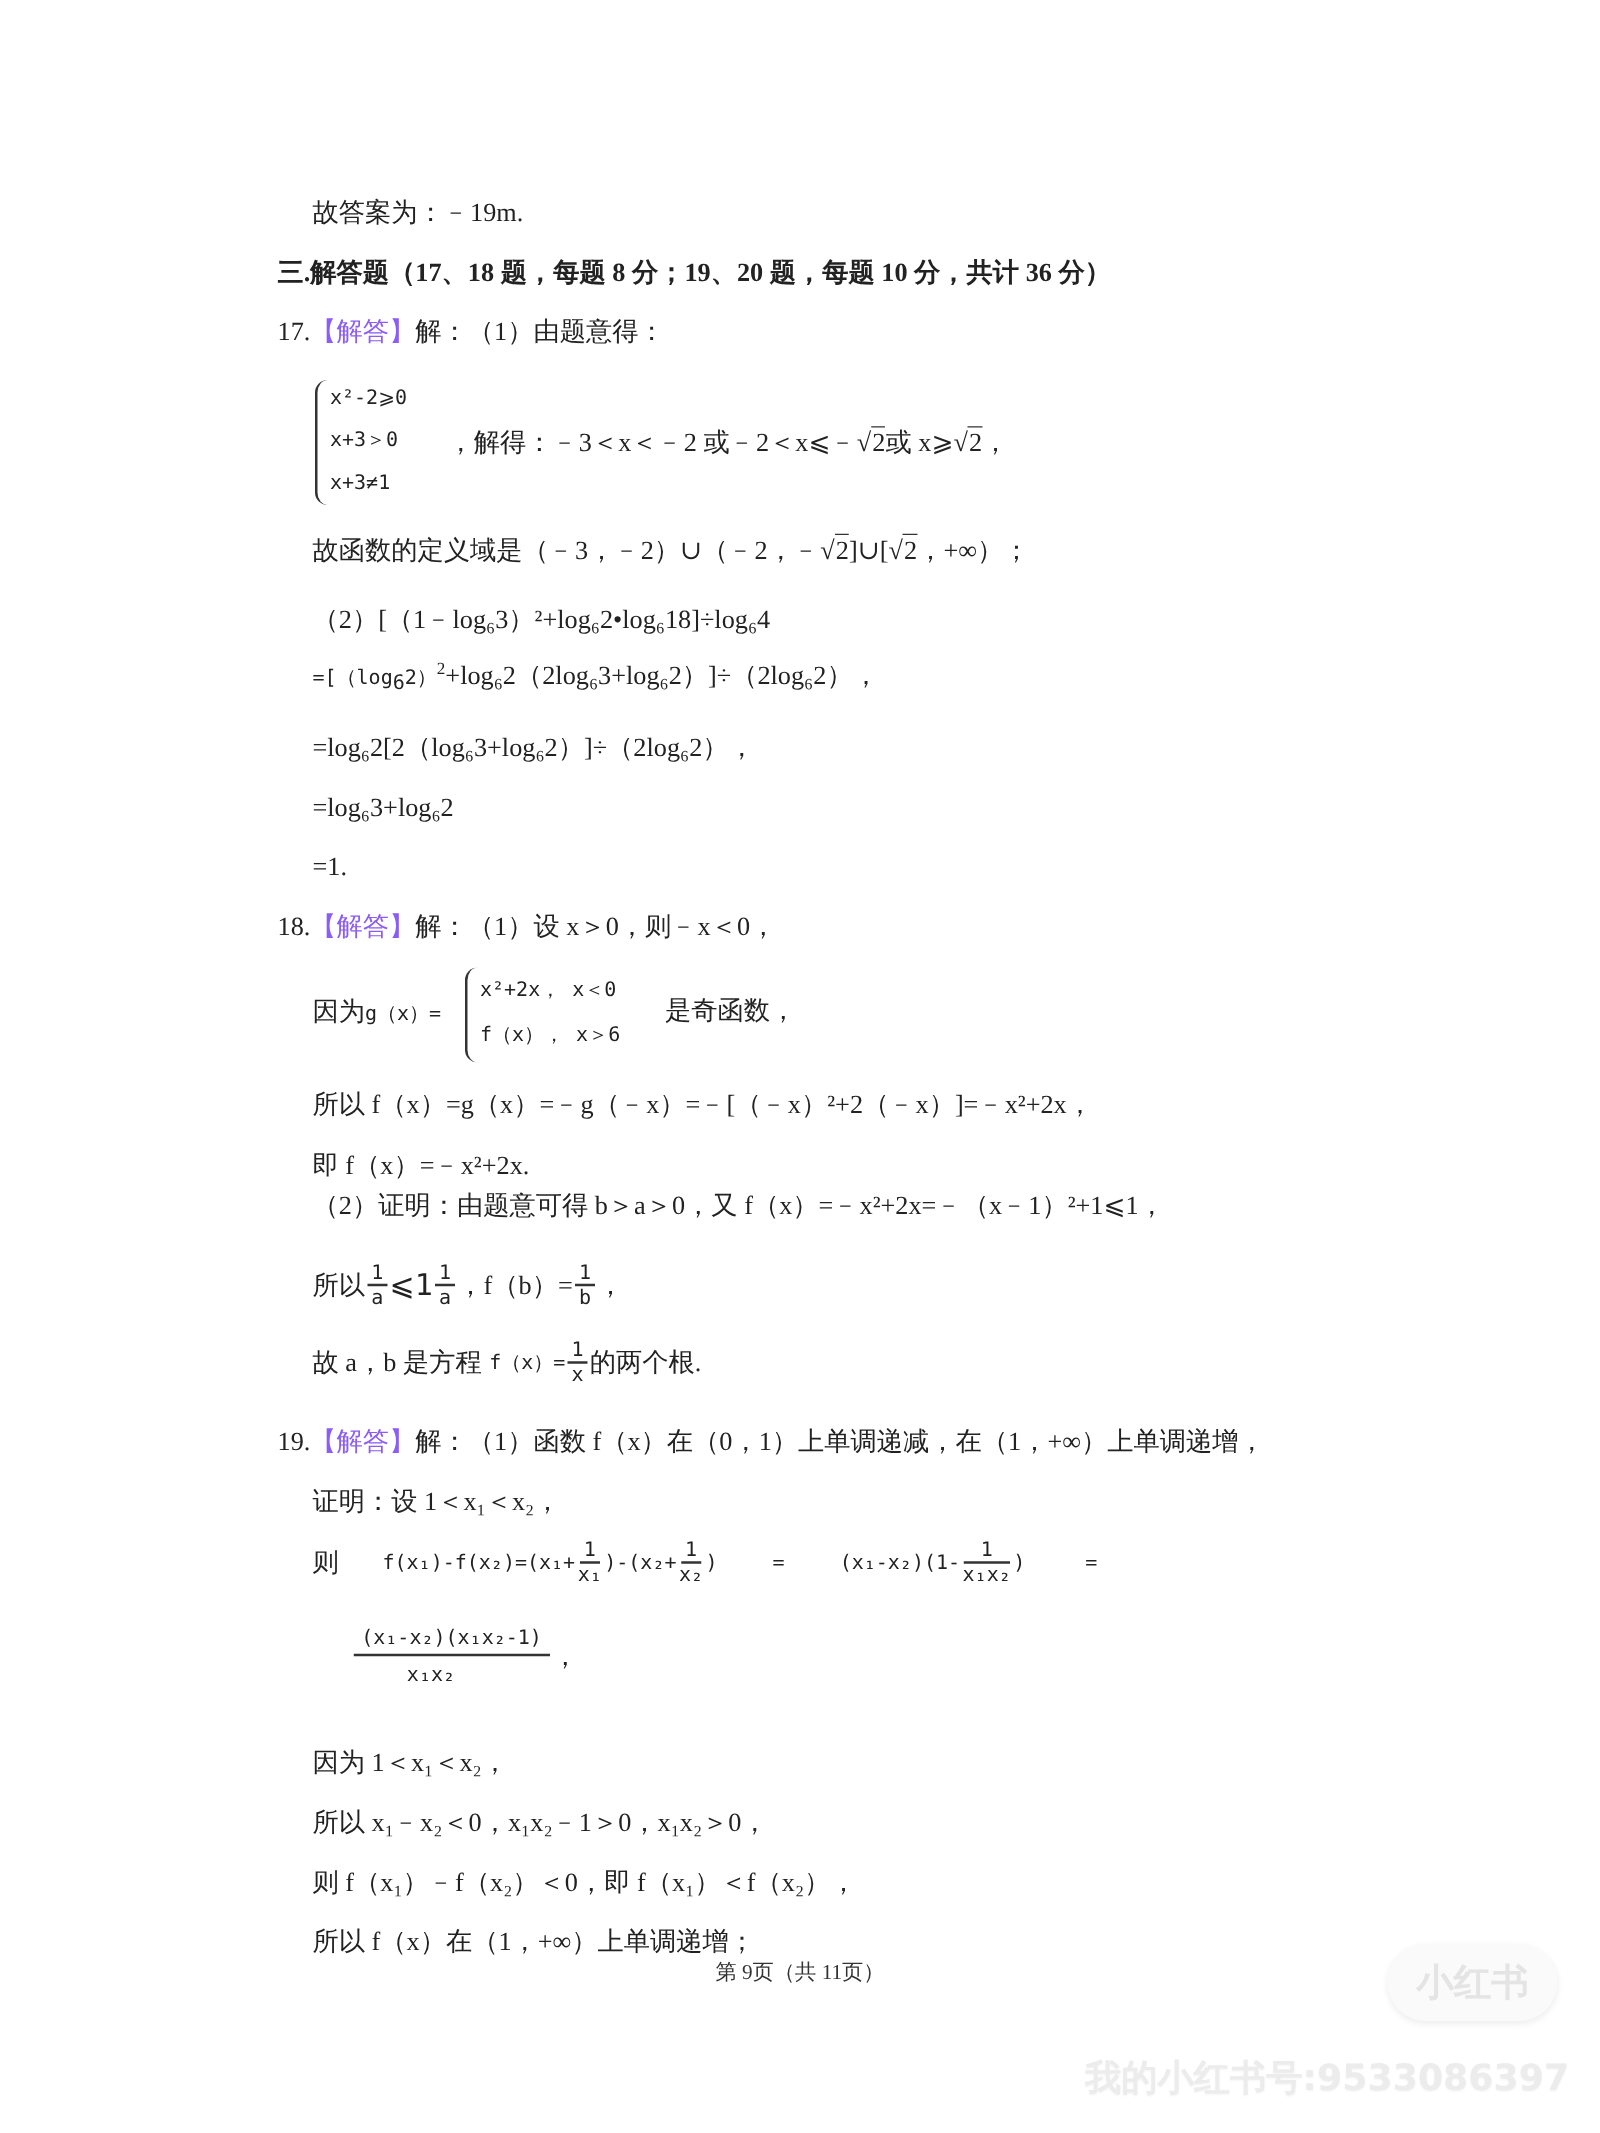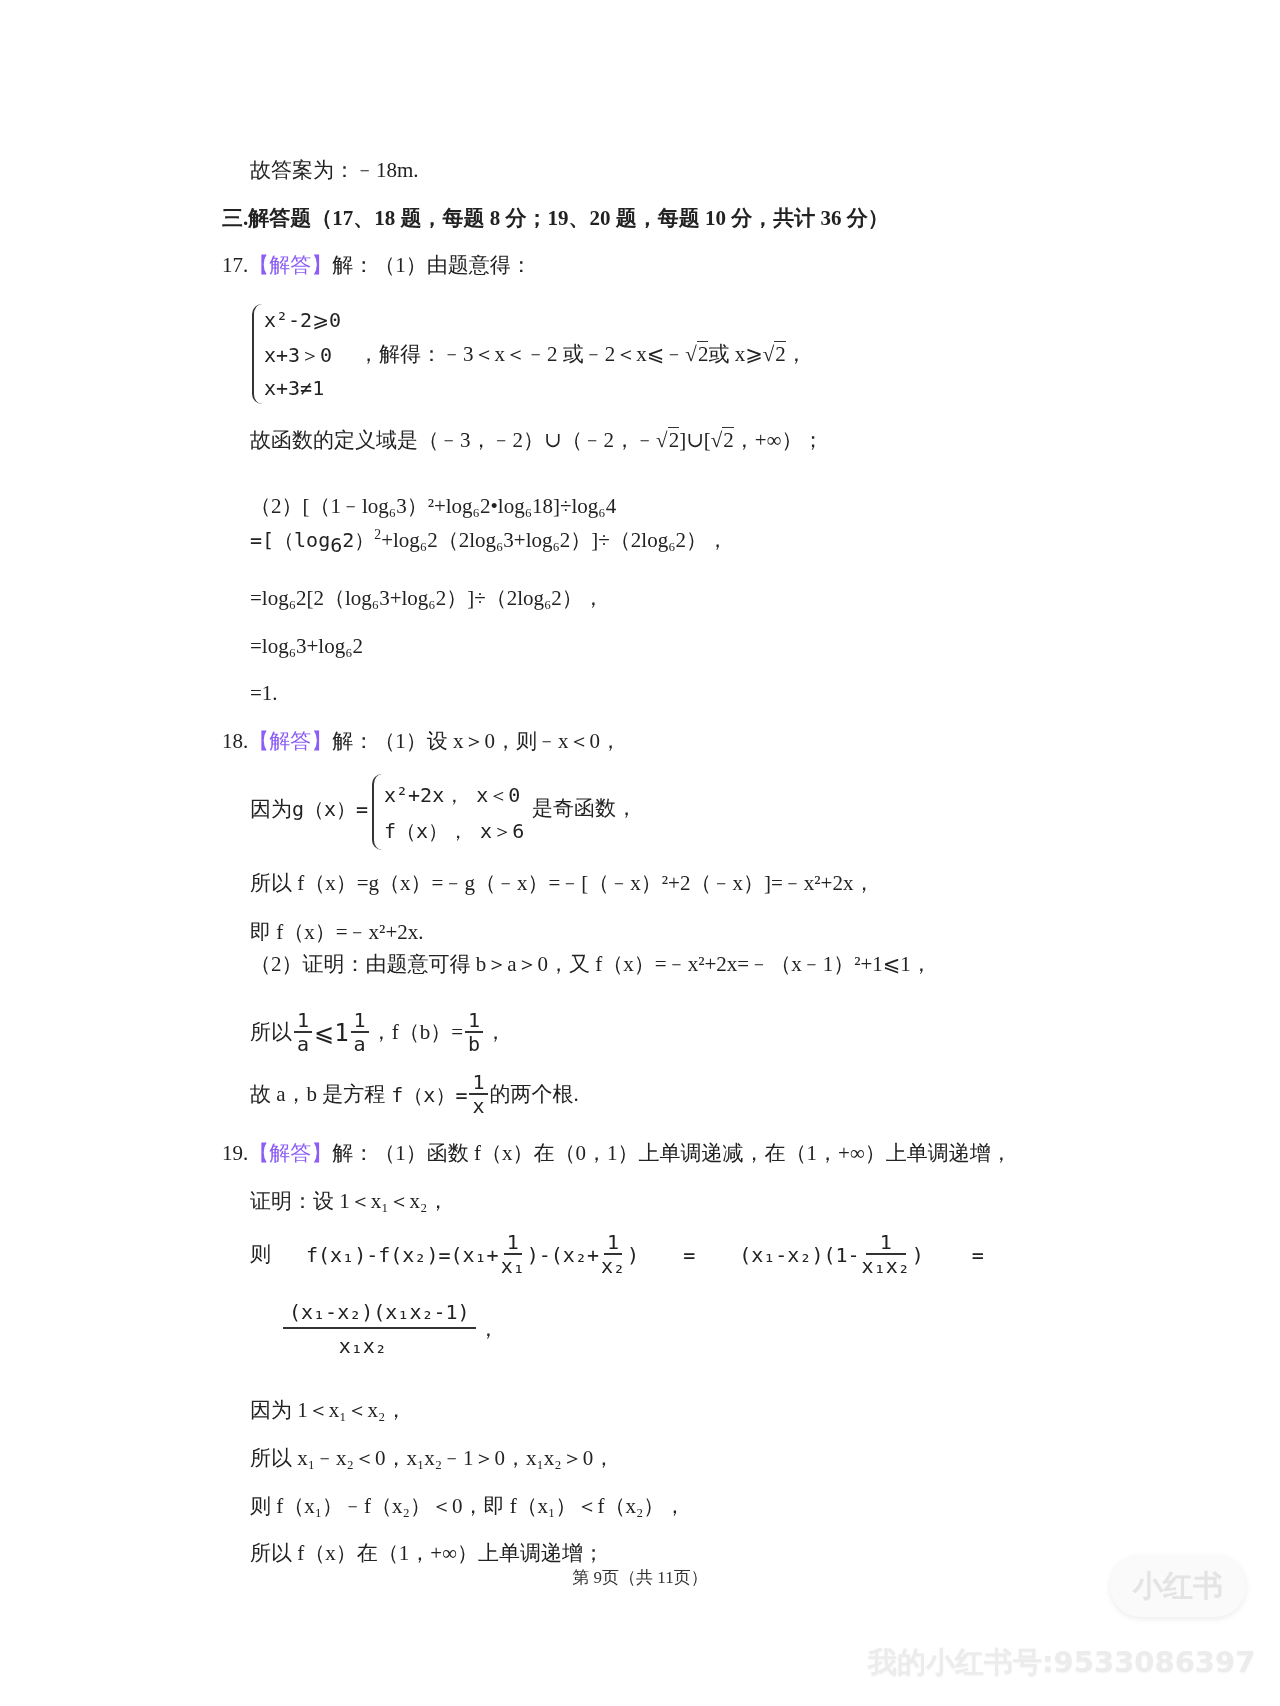--- a/index.html
+++ b/index.html
@@ -3,21 +3,21 @@
   <meta charset="utf-8">
   <style>
     html, body { margin: 0; padding: 0; background: #ffffff; }
     body {
       width: 1280px; height: 1706px; position: relative; overflow: hidden;
       font-family: "Liberation Serif", "DejaVu Serif", serif;
       color: #222;
       font-size: 21px;
     }
     .line { position: absolute; white-space: nowrap; line-height: 1; }
-    .mono { font-family: "DejaVu Sans Mono", "Liberation Mono", monospace; font-size: 20px; }
+    .mono { font-family: "DejaVu Sans Mono", "Liberation Mono", monospace; font-size: 16px; }
     .bold { font-weight: bold; }
     .blue { color: #8b5cf6; }
     sub { font-size: 0.65em; vertical-align: -0.25em; }
     sup { font-size: 0.65em; vertical-align: 0.6em; }
     .brace-sys { position: absolute; }
     .brace {
       position: absolute; width: 10px; border-left: 2px solid #333;
       border-top-left-radius: 10px; border-bottom-left-radius: 10px;
     }
     .sysline { position: absolute; white-space: nowrap; }
@@ -34,21 +34,21 @@
     }
     .watermark-text {
       position: absolute; left: 868px; top: 1643px; color: #ececec;
       font-family: "DejaVu Sans", sans-serif; font-weight: bold; font-size: 29px;
       text-shadow: 0 1px 2px rgba(0,0,0,0.05);
     }
   </style>
 </head>
 <body>
 
-<div class="line" style="left:250px; top:160px;">故答案为：﹣18m.</div>
+<div class="line" style="left:250px; top:160px;">故答案为：﹣19m.</div>
 
 <div class="line bold" style="left:222px; top:208px;">三.解答题（17、18 题，每题 8 分；19、20 题，每题 10 分，共计 36 分）</div>
 
 <div class="line" style="left:222px; top:255px;">
   <span>17.</span><span class="blue">【解答】</span><span>解：（1）由题意得：</span>
 </div>
 
 <div class="brace-sys" style="left:252px; top:300px;">
   <div class="brace" style="left:0; top:4px; height:100px;"></div>
   <div class="sysline mono" style="left:12px; top:8px;">x²-2⩾0</div>
@@ -56,21 +56,21 @@
   <div class="sysline mono" style="left:12px; top:76px;">x+3≠1</div>
 </div>
 <div class="line" style="left:358px; top:344px;">
   <span>，解得：﹣3＜x＜﹣2 或﹣2＜x⩽﹣</span><span>√</span><span class="sqrt">2</span><span>或 x⩾</span><span>√</span><span class="sqrt">2</span><span>，</span>
 </div>
 
 <div class="line" style="left:250px; top:430px;">
   <span>故函数的定义域是（﹣3，﹣2）∪（﹣2，﹣</span><span>√</span><span class="sqrt">2</span><span>]∪[</span><span>√</span><span class="sqrt">2</span><span>，+∞）；</span>
 </div>
 
-<div class="line" style="left:250px; top:496px;text-align:right;">（2）[（1﹣log₆3）²+log₆2•log₆18]÷log₆4</div>
+<div class="line" style="left:250px; top:485px;text-align:right;">（2）[（1﹣log₆3）²+log₆2•log₆18]÷log₆4</div>
 
 <div class="line" style="left:250px; top:528px;">
   <span class="mono">=[（log</span><sub class="mono">6</sub><span class="mono">2）</span><sup>2</sup><span>+log₆2（2log₆3+log₆2）]÷（2log₆2），</span>
 </div>
 
 <div class="line" style="left:250px; top:588px;">=log₆2[2（log₆3+log₆2）]÷（2log₆2），</div>
 <div class="line" style="left:250px; top:636px;">=log₆3+log₆2</div>
 <div class="line" style="left:250px; top:683px;">=1.</div>
 
 <div class="line" style="left:222px; top:731px;">

